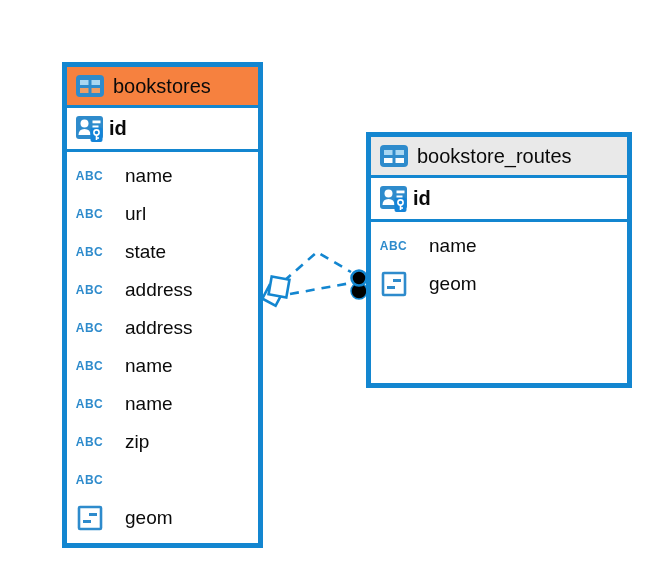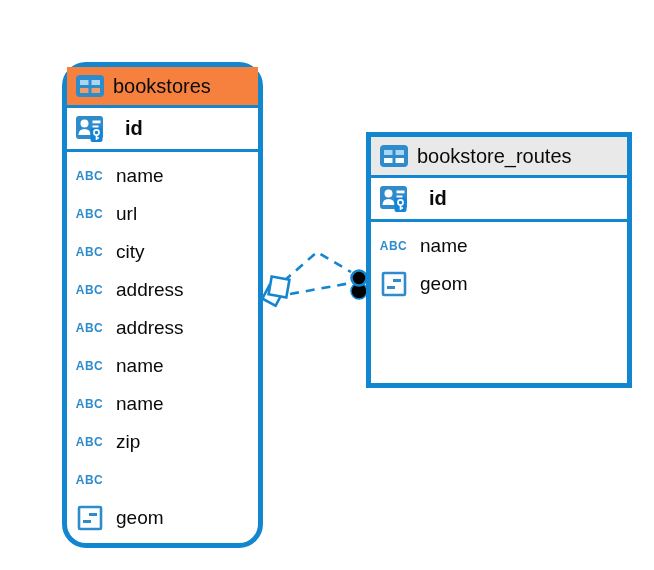--- a/index.html
+++ b/index.html
@@ -15,54 +15,54 @@
     height: 570px;
     background: #ffffff;
     overflow: hidden;
   }
   .erd-table {
     position: absolute;
     background: #ffffff;
     border: 5px solid #1386d0;
     box-sizing: border-box;
   }
-  .erd-table.t-bookstores { left: 62px;  top: 62px;  width: 201px; height: 486px; border-radius: 24px; }
+  .erd-table.t-bookstores { left: 62px;  top: 62px;  width: 201px; height: 486px; }
   .erd-table.t-routes     { left: 366px; top: 132px; width: 266px; height: 256px; }
 
   .tbl-header {
     height: 38px;
     display: flex;
     align-items: center;
     gap: 8px;
     padding: 0 7px;
     border-bottom: 3px solid #1386d0;
     font-size: 20px;
     white-space: nowrap;
     overflow: hidden;
   }
   .t-bookstores .tbl-header { background: #f6813f; }
   .t-routes     .tbl-header { background: #e9e9e9; }
 
   .id-row {
     height: 41px;
     display: flex;
     align-items: center;
-    gap: 20px;
+    gap: 4px;
     padding: 0 7px;
     border-bottom: 3px solid #1386d0;
     font-size: 20px;
     font-weight: bold;
     background: #ffffff;
   }
   .fields { padding: 5px 0 4px 0; }
   .field-row {
     height: 38px;
     display: flex;
     align-items: center;
-    gap: 11px;
+    gap: 20px;
     padding: 0 7px;
     font-size: 19px;
     white-space: nowrap;
   }
   .col-icon {
     width: 31px;
     min-width: 31px;
     display: flex;
     align-items: center;
     justify-content: center;
@@ -139,21 +139,21 @@
       <div class="field-row">
         <span class="col-icon abc-glyph">ABC</span>
         <span>name</span>
       </div>
       <div class="field-row">
         <span class="col-icon abc-glyph">ABC</span>
         <span>url</span>
       </div>
       <div class="field-row">
         <span class="col-icon abc-glyph">ABC</span>
-        <span>city</span>
+        <span>state</span>
       </div>
       <div class="field-row">
         <span class="col-icon abc-glyph">ABC</span>
         <span>address</span>
       </div>
       <div class="field-row">
         <span class="col-icon abc-glyph">ABC</span>
         <span>address</span>
       </div>
       <div class="field-row">

